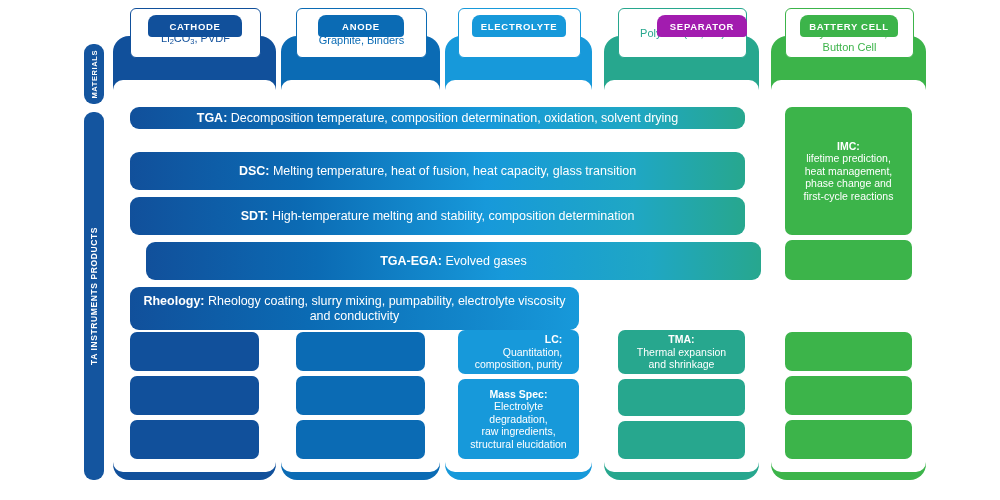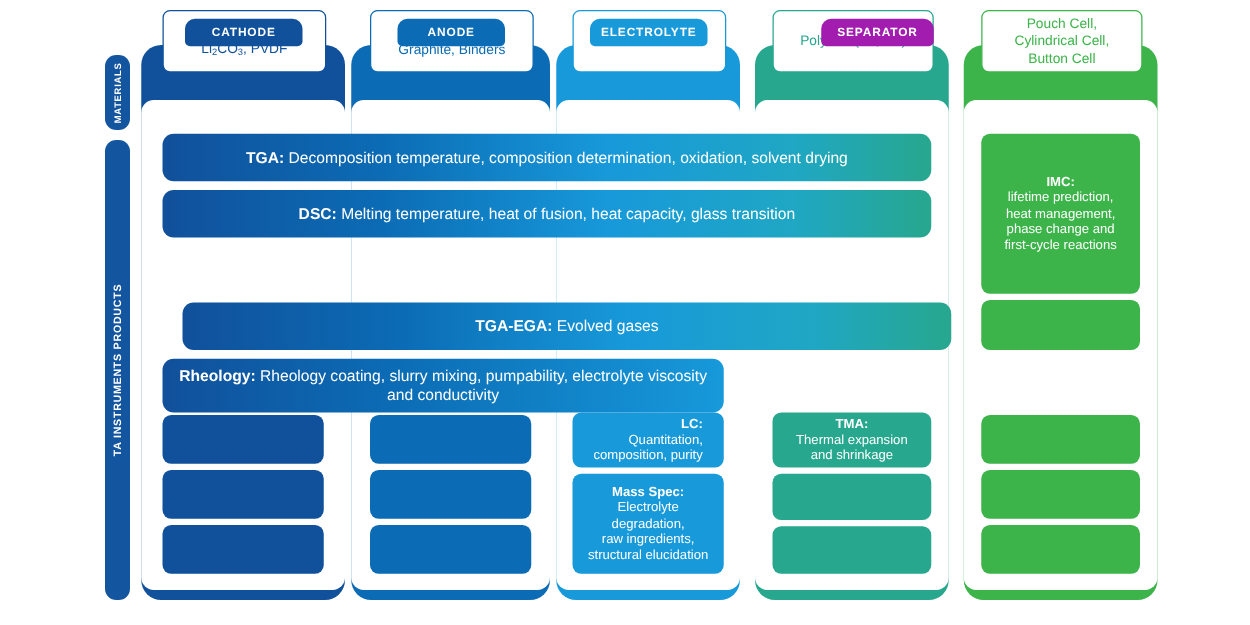--- a/index.html
+++ b/index.html
@@ -128,20 +128,23 @@
   <div class="col" id="col-separator" style="left:604px;width:155px;background:#27a78e;">
     <div class="col-inner"></div>
   </div>
   <div class="tab" style="left:637px;width:90px;background:#a21caf;margin-left:20px;">
     <span>SEPARATOR</span>
   </div>
 
   <div class="col" id="col-battery" style="left:771px;width:155px;background:#3cb44a;">
     <div class="col-inner"></div>
   </div>
+  <div class="tab" style="left:800px;width:98px;background:#3cb44a;">
+    <span>BATTERY CELL</span>
+  </div>
 
   <div class="matbox" style="left:130px;width:129px;height:48px;border:1.5px solid #11509b;color:#11509b;">
     <div>
       <div>Aluminum Foil,</div>
       <div>
         <span>Li</span><sub>2</sub><span>CO</span><sub>3</sub><span>, PVDF</span>
       </div>
     </div>
   </div>
 
@@ -163,30 +166,34 @@
   </div>
 
   <div class="matbox" style="left:785px;width:127px;height:48px;border:1.5px solid #3cb44a;color:#3cb44a;">
     <div>
       <div>Pouch Cell,</div>
       <div>Cylindrical Cell,</div>
       <div>Button Cell</div>
     </div>
   </div>
 
-  <div class="bar" style="left:130px;top:107px;width:615px;height:38px;
+  <div class="bar" style="left:130px;top:107px;width:615px;height:22px;
        background:linear-gradient(90deg,#11509b 0%,#0b6bb4 28%,#1799da 58%,#1fa7c4 82%,#27a78e 100%);">
     <div><b>TGA:</b><span> Decomposition temperature, composition determination, oxidation, solvent drying</span></div>
   </div>
 
   <div class="bar" style="left:130px;top:152px;width:615px;height:38px;
        background:linear-gradient(90deg,#11509b 0%,#0b6bb4 28%,#1799da 58%,#1fa7c4 82%,#27a78e 100%);">
     <div><b>DSC:</b><span> Melting temperature, heat of fusion, heat capacity, glass transition</span></div>
   </div>
 
+  <div class="bar" style="left:130px;top:197px;width:615px;height:38px;
+       background:linear-gradient(90deg,#11509b 0%,#0b6bb4 28%,#1799da 58%,#1fa7c4 82%,#27a78e 100%);">
+    <div><b>SDT:</b><span> High-temperature melting and stability, composition determination</span></div>
+  </div>
 
   <div class="bar" style="left:130px;top:242px;width:615px;height:38px;
        background:linear-gradient(90deg,#11509b 0%,#0b6bb4 28%,#1799da 58%,#1fa7c4 82%,#27a78e 100%);margin-left:16px;">
     <div><b>TGA-EGA:</b><span> Evolved gases</span></div>
   </div>
 
   <div class="bar" style="left:130px;top:287px;width:449px;height:43px;
        background:linear-gradient(90deg,#11509b 0%,#0b6bb4 40%,#1799da 100%);">
     <div><b>Rheology:</b><span> Rheology coating, slurry mixing, pumpability, electrolyte viscosity and conductivity</span></div>
   </div>

